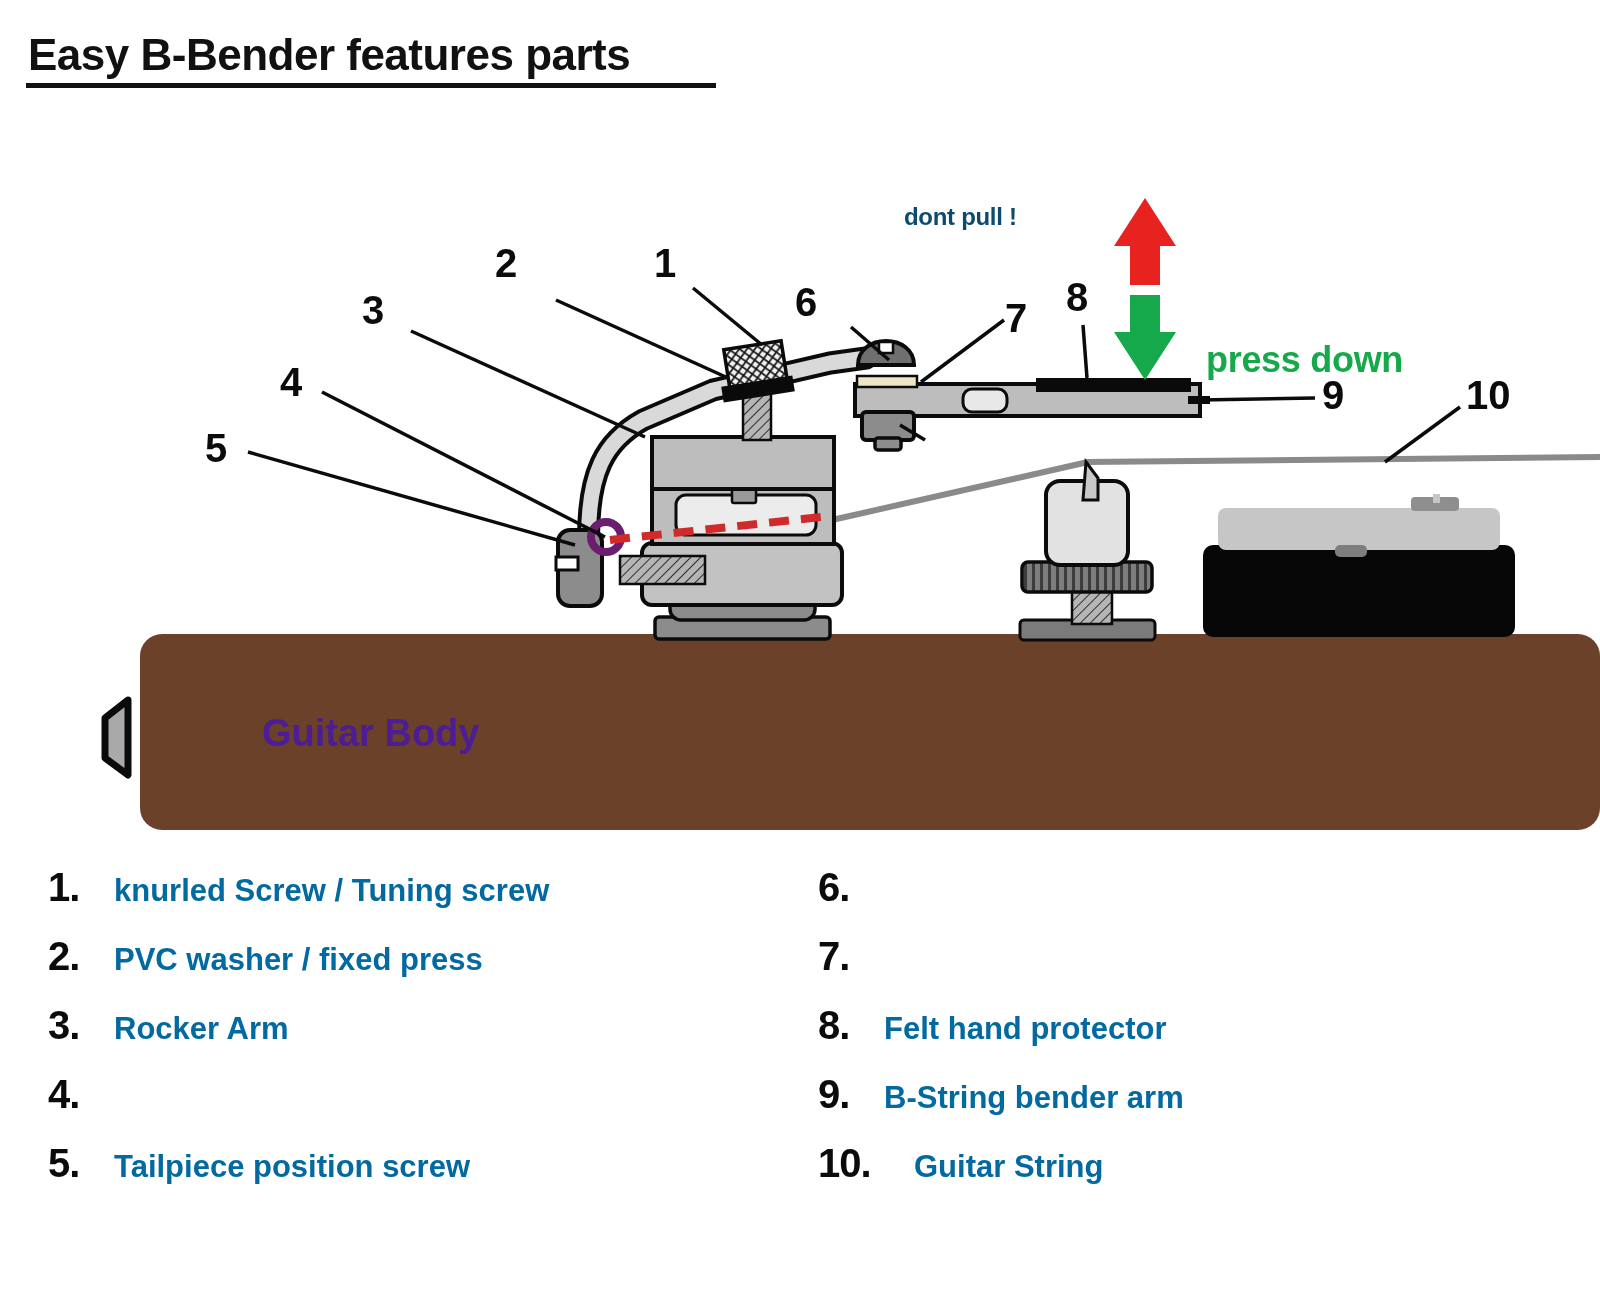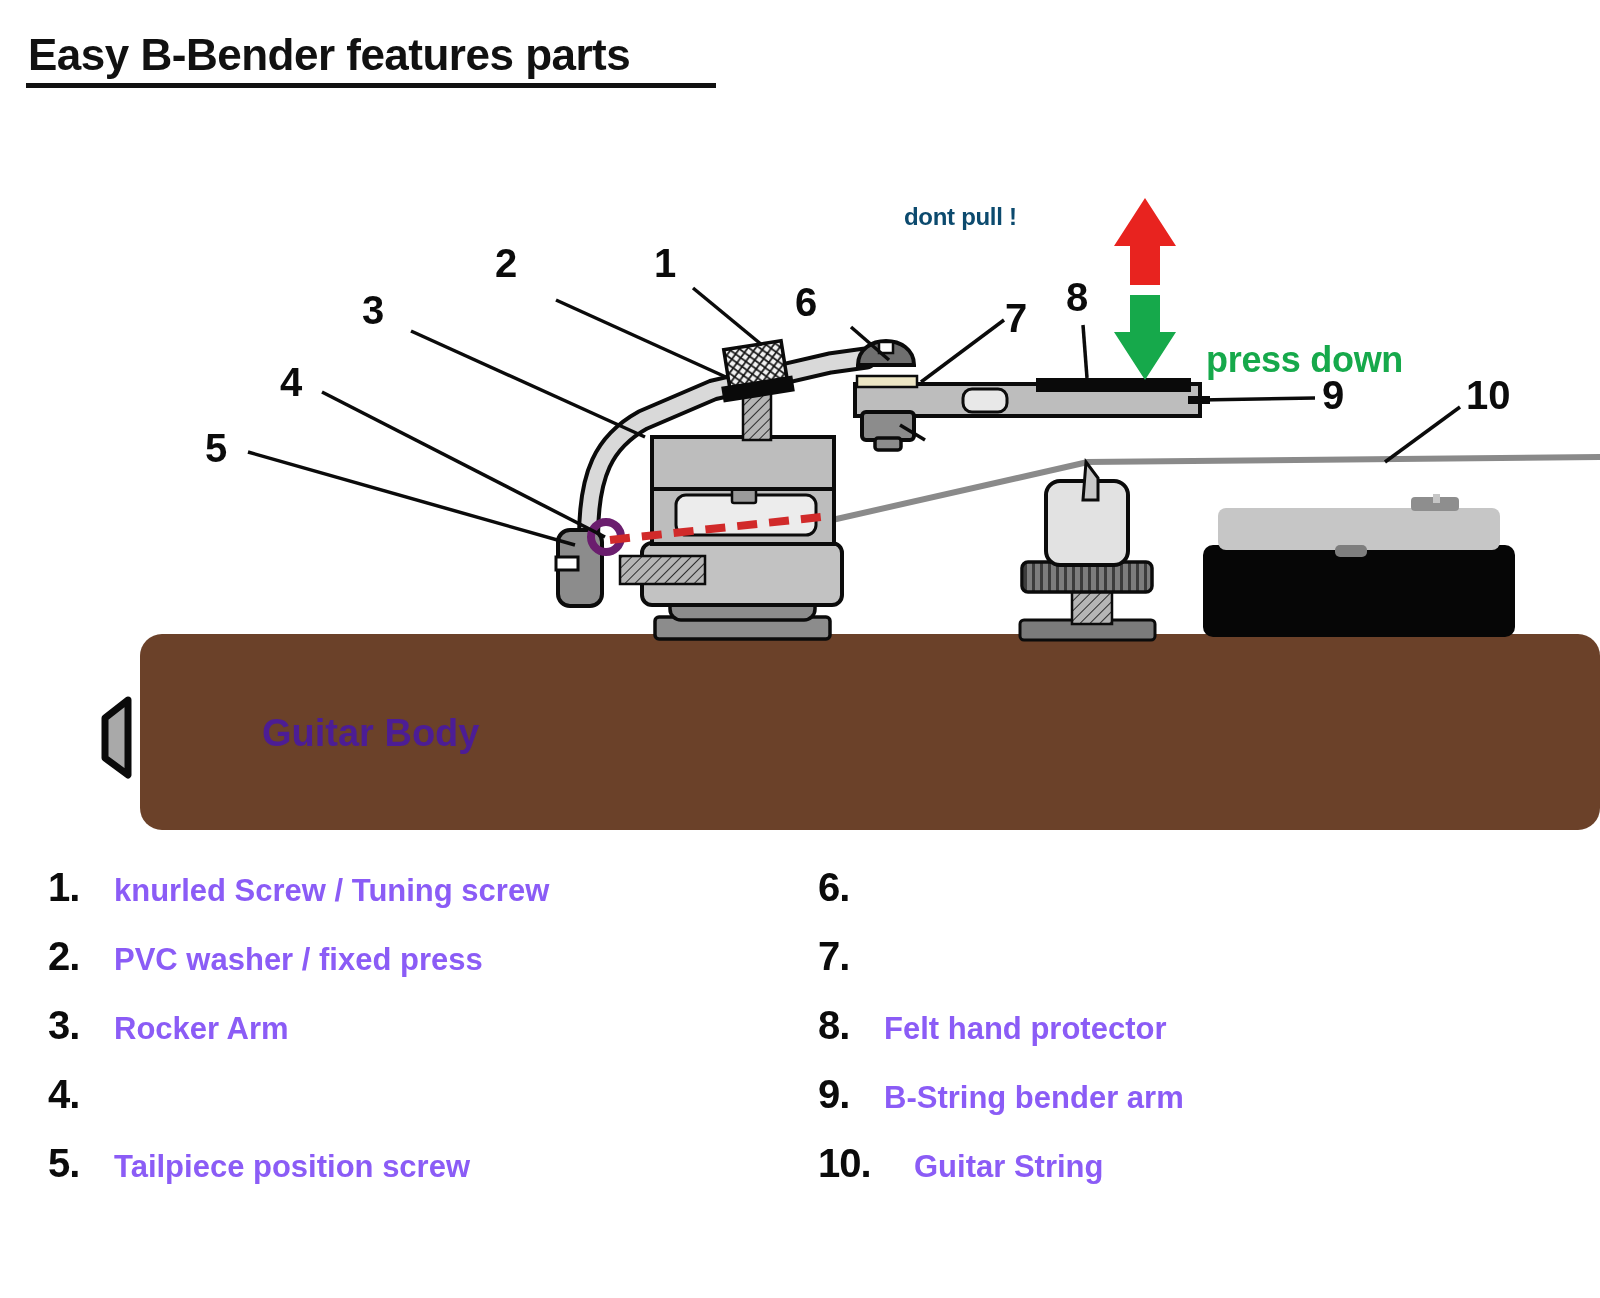--- a/index.html
+++ b/index.html
@@ -27,21 +27,21 @@
 
   
   #legend{position:absolute;left:0;top:865px;width:1600px;height:340px;}
   .legcol{position:absolute;top:0;}
   .legcol.left{left:48px;}
   .legcol.right{left:818px;}
   .legrow{display:flex;align-items:baseline;margin-bottom:25px;height:44px;}
   .legnum{font-size:40px;font-weight:bold;color:#0b0b0b;
           min-width:66px;text-align:left;letter-spacing:-1px;}
   .legnum.wide{min-width:96px;}
-  .legtxt{font-size:31px;font-weight:bold;color:#8b5cf6;white-space:nowrap;}
+  .legtxt{font-size:31px;font-weight:bold;color:#0369a1;white-space:nowrap;}
 </style>
 </head>
 <body>
 
 <div id="page">
 
   <div class="title">Easy B-Bender features parts</div>
   <div class="title-rule"></div>
 
   <svg id="diagram" viewBox="0 0 1600 860">

